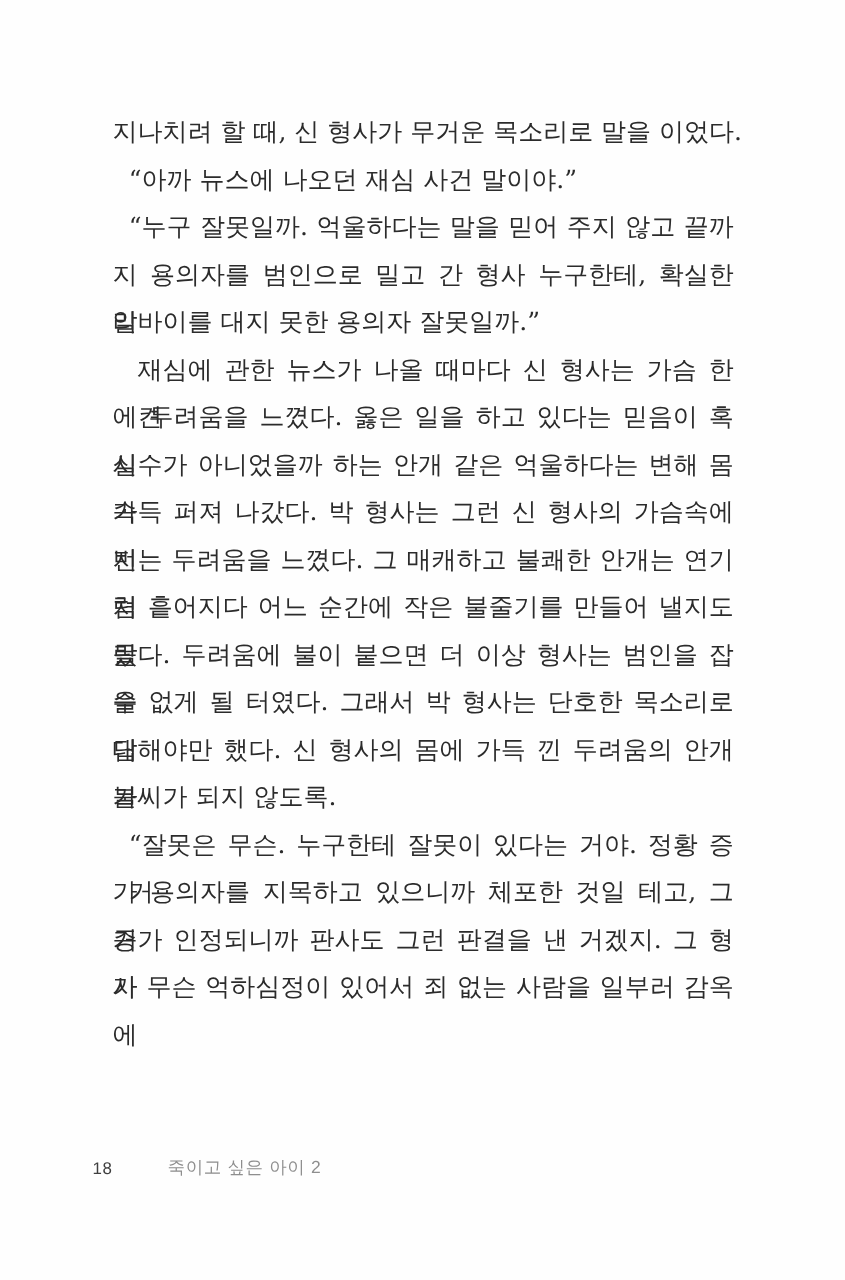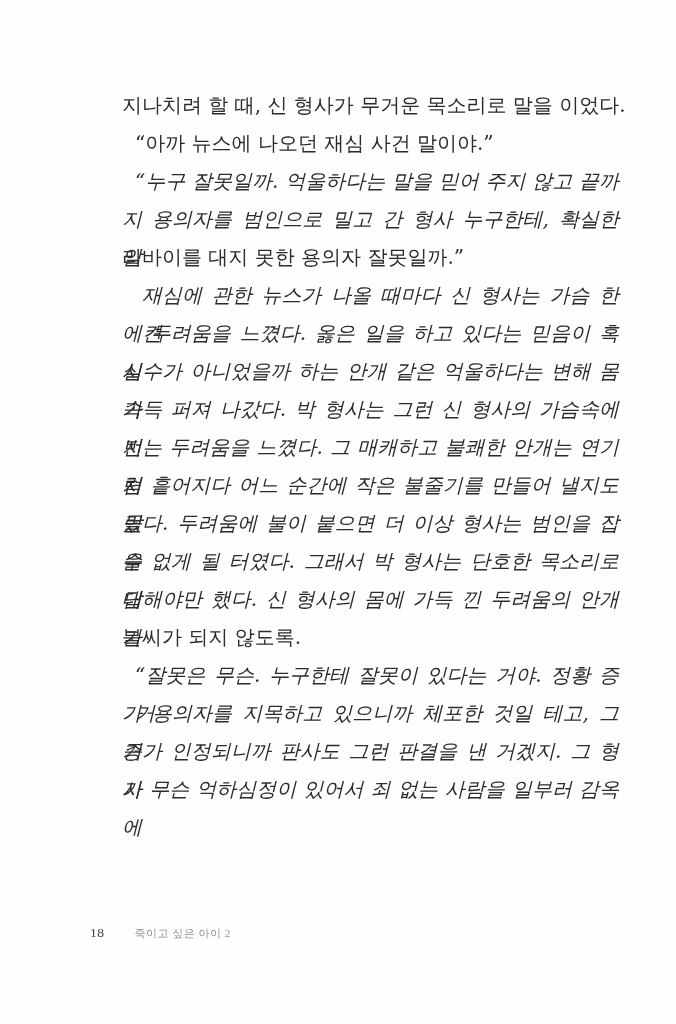--- a/index.html
+++ b/index.html
@@ -12,51 +12,49 @@
   }
   .text-block {
     position: absolute;
     left: 90px;
     top: 86px;
     width: 497px;
     font-family: "DejaVu Serif", "Liberation Serif", serif;
     font-size: 20px;
     line-height: 38px;
     color: #2b2b2b;
-    margin-left: 32px;
   }
   .line {
     height: 38px;
     white-space: nowrap;
     overflow: visible;
   }
   .line.j {
     text-align: justify;
     text-align-last: justify;
     white-space: normal;
-    font-style: italic;
   }
   .line.indent-para { padding-left: 20px; }
   .line.indent-quote { padding-left: 13px; }
   .footer {
     position: absolute;
-    left: 90px;
+    left: 74px;
     top: 925px;
     display: flex;
     align-items: center;
-    font-family: Liberation Serif, serif;
+    font-family: Liberation Sans, sans-serif;
   }
   .page-num {
     font-size: 13.5px;
     letter-spacing: 0.5px;
     color: #3f3f3f;
   }
   .book-title {
-    margin-left: 30px;
-    font-size: 11px;
+    margin-left: 44px;
+    font-size: 14px;
     letter-spacing: 0.5px;
     color: #8e8e8e;
   }
 </style>
 </head>
 <body>
 
 <div class="page" style="background: rgb(254, 254, 254);">
   <div class="text-block" style="color: rgb(43, 43, 43);">
     <div>

